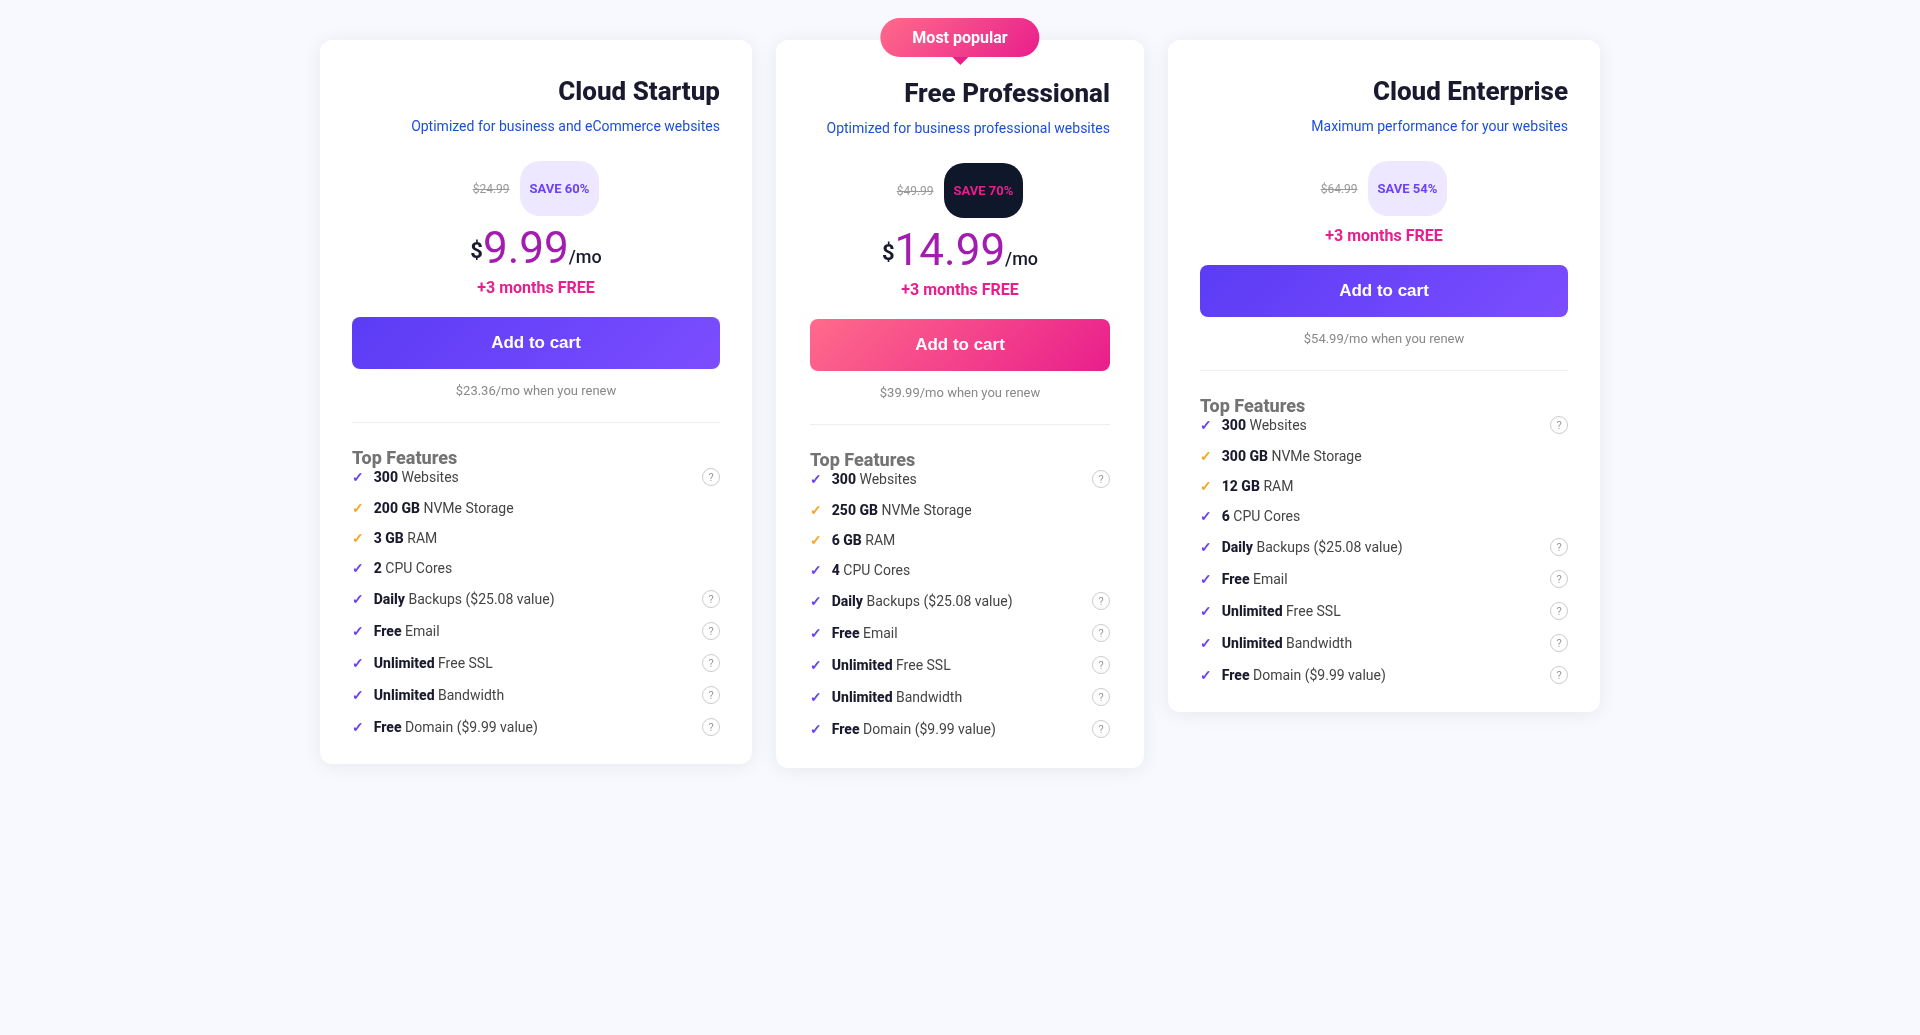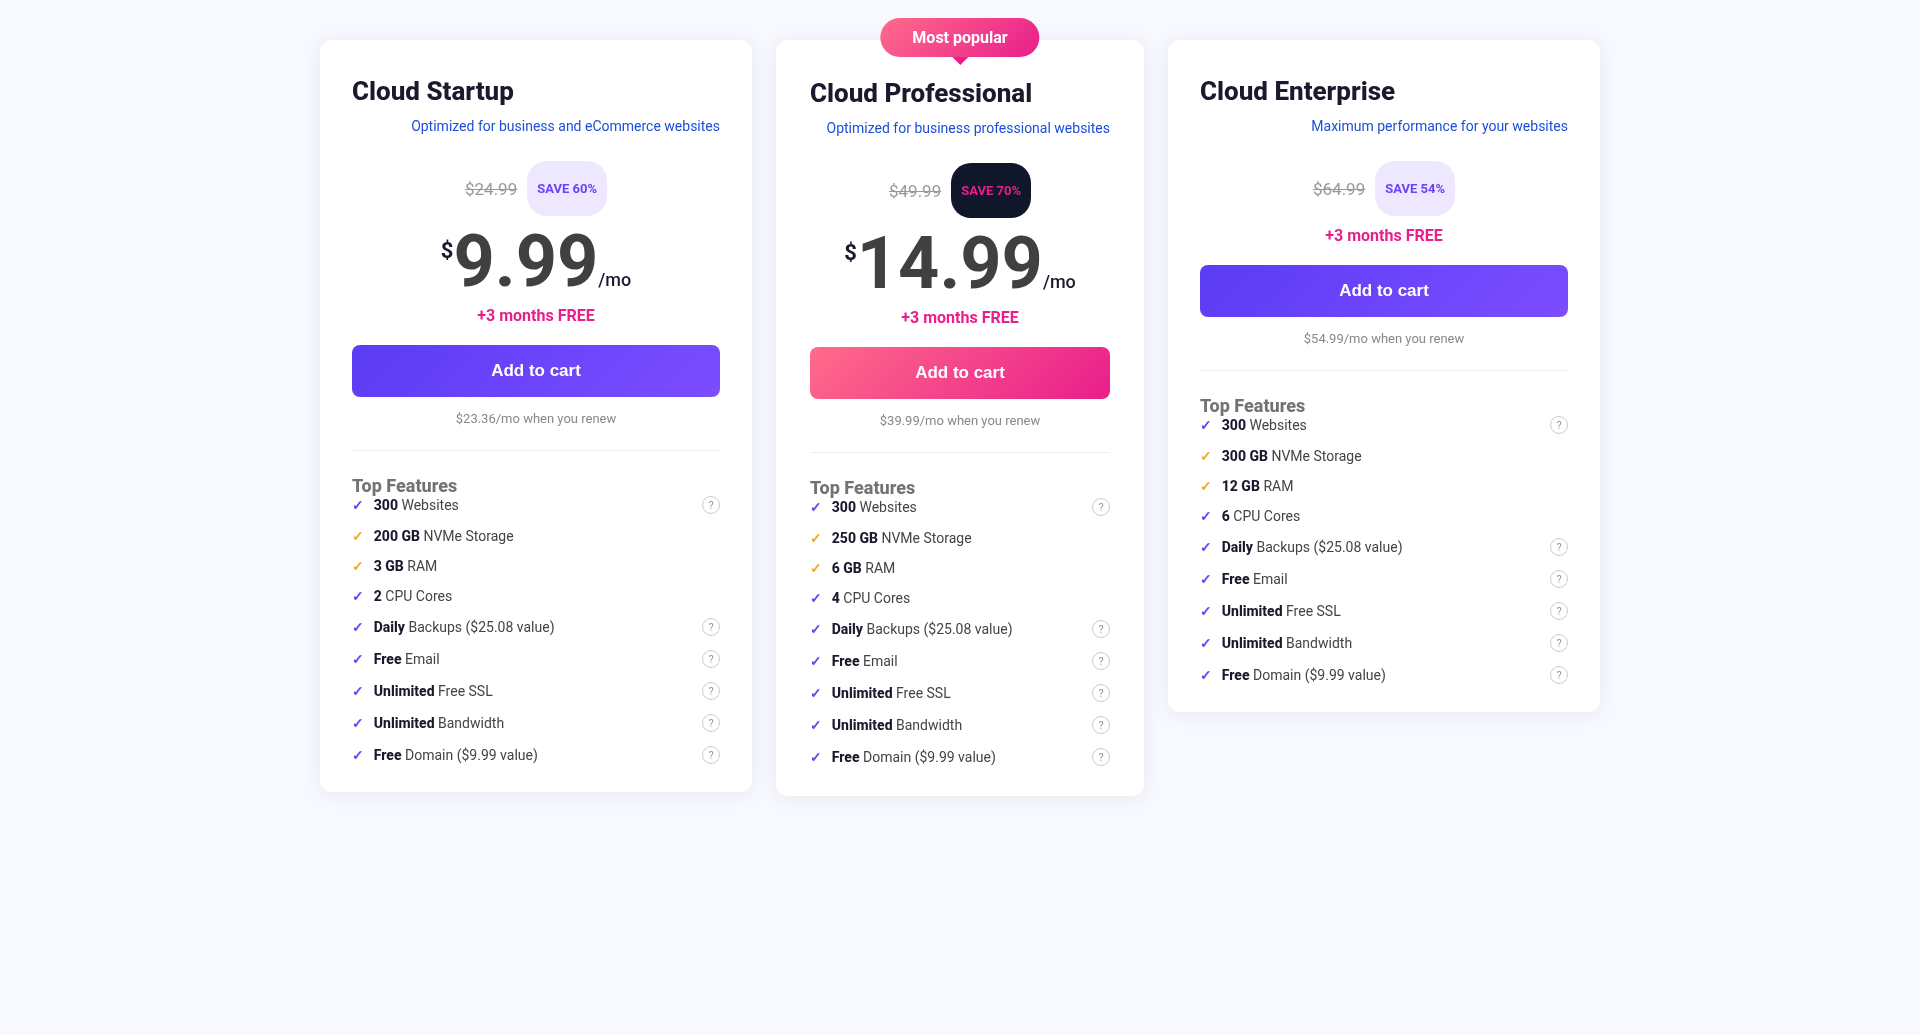--- a/index.html
+++ b/index.html
@@ -63,21 +63,21 @@
       border-top: 8px solid #e91e8c;
     }
     .popular-container {
       position: relative;
       flex: 1;
       display: flex;
       flex-direction: column;
       align-items: stretch;
     }
     .card-title {
-      text-align: left;
+      text-align: right;
       font-size: 26px;
       font-weight: 800;
       color: #1a1a2e;
       margin-bottom: 10px;
     }
     .card-subtitle {
       text-align: right;
       font-size: 14px;
       color: #1d4ed8;
       margin-bottom: 24px;
@@ -86,21 +86,21 @@
     .pricing-badges {
       display: flex;
       align-items: center;
       justify-content: center;
       gap: 10px;
       margin-bottom: 10px;
     }
     .original-price {
       text-decoration: line-through;
       color: #999;
-      font-size: 17px;
+      font-size: 12px;
     }
     .save-badge {
       background: #ede8ff;
       color: #6c42f5;
       font-size: 13px;
       font-weight: 700;
       padding: 20px 10px;
       border-radius: 20px;
     }
     .save-badge.pink {
@@ -113,23 +113,23 @@
     }
     .price-dollar {
       font-size: 22px;
       font-weight: 700;
       color: #1a1a2e;
       vertical-align: top;
       margin-top: 12px;
       display: inline-block;
     }
     .price-amount {
-      font-size: 72px;
-      font-weight: 700;
-      color: #404040;
+      font-size: 44px;
+      font-weight: 400;
+      color: #a21caf;
       line-height: 1;
     }
     .price-mo {
       font-size: 18px;
       color: #1a1a2e;
       font-weight: 500;
     }
     .free-months {
       text-align: center;
       color: #e91e8c;
@@ -294,21 +294,21 @@
               <span><strong class="feature-bold">Free</strong> Domain ($9.99 value)</span>
             </div>
           <div class="info-icon">?</div>
         </li>
       </ul>
     </div>
 
     <div class="popular-container">
       <div class="most-popular-badge">Most popular</div>
       <div class="card popular" style="margin-top: 0; padding-top: 36px;">
-        <h2 class="card-title">Cloud Professional</h2>
+        <h2 class="card-title">Free Professional</h2>
         <p class="card-subtitle">Optimized for business professional websites</p>
         <div class="pricing-badges">
           <span class="original-price">$49.99</span>
           <span class="save-badge pink">SAVE 70%</span>
         </div>
         <div class="price-row">
           <span class="price-dollar">$</span><span class="price-amount">14.99</span><span class="price-mo">/mo</span>
         </div>
         <p class="free-months">+3 months FREE</p>
         <button class="add-to-cart-btn btn-pink">Add to cart</button>

